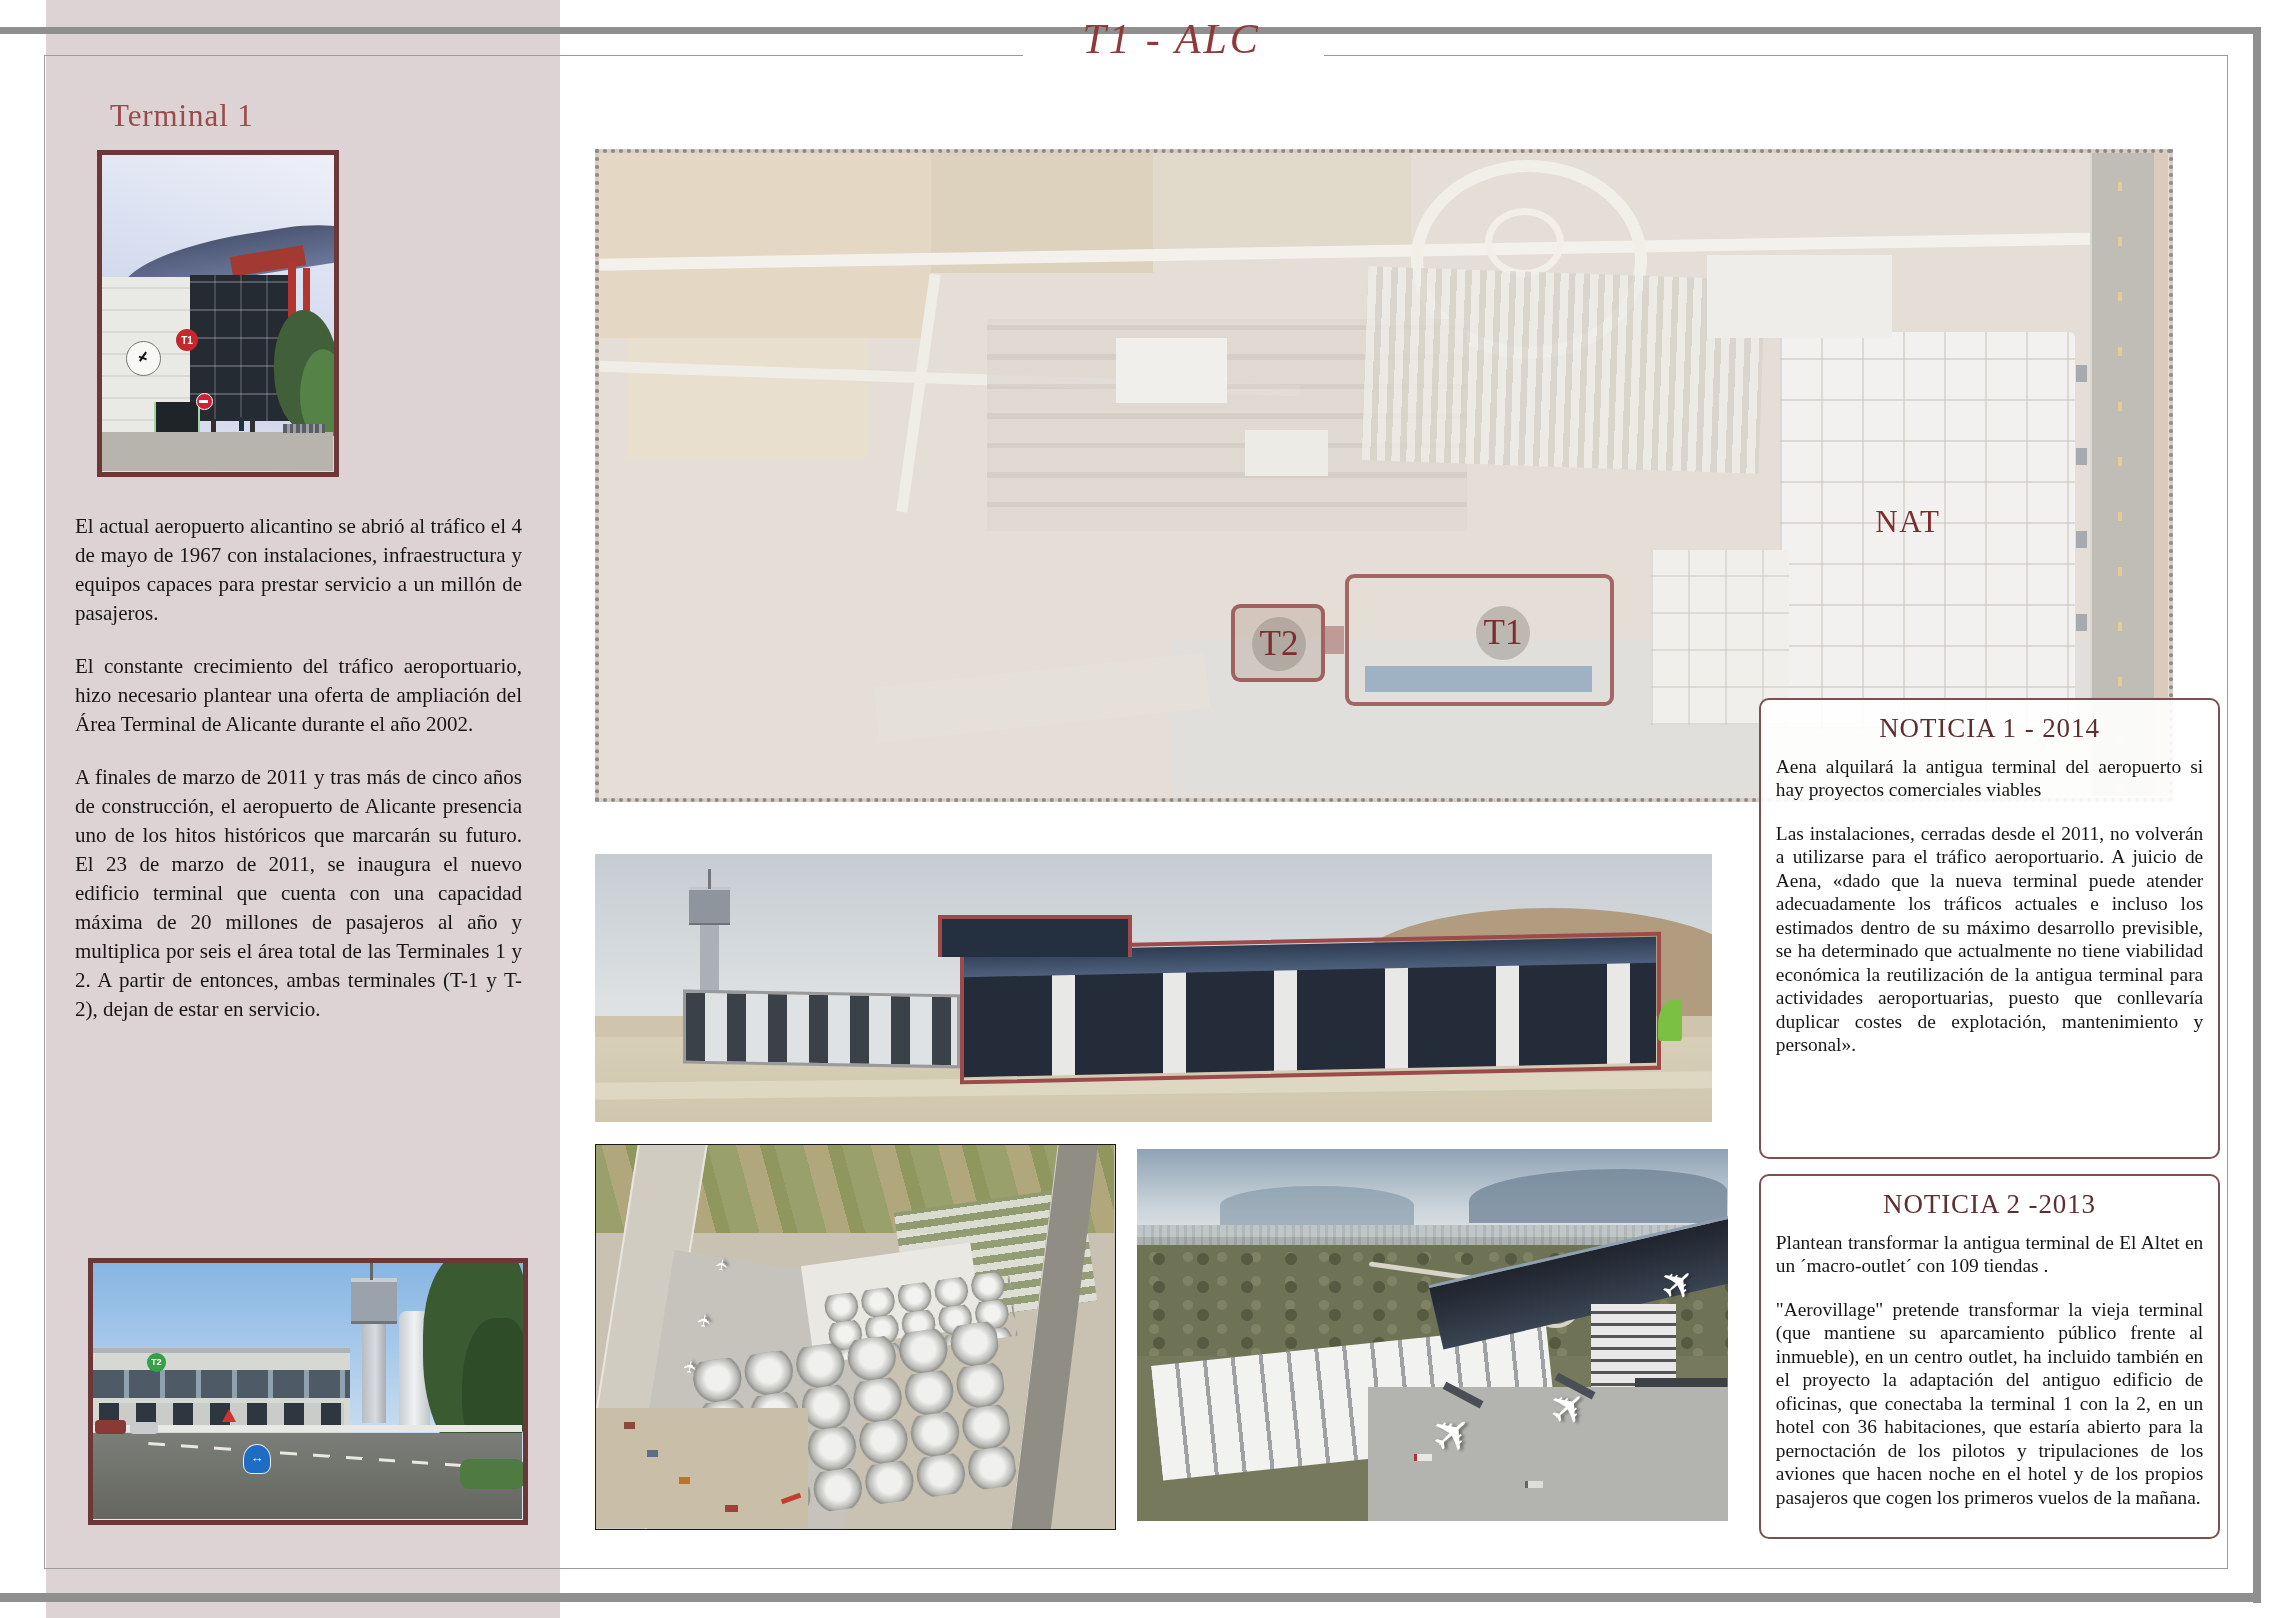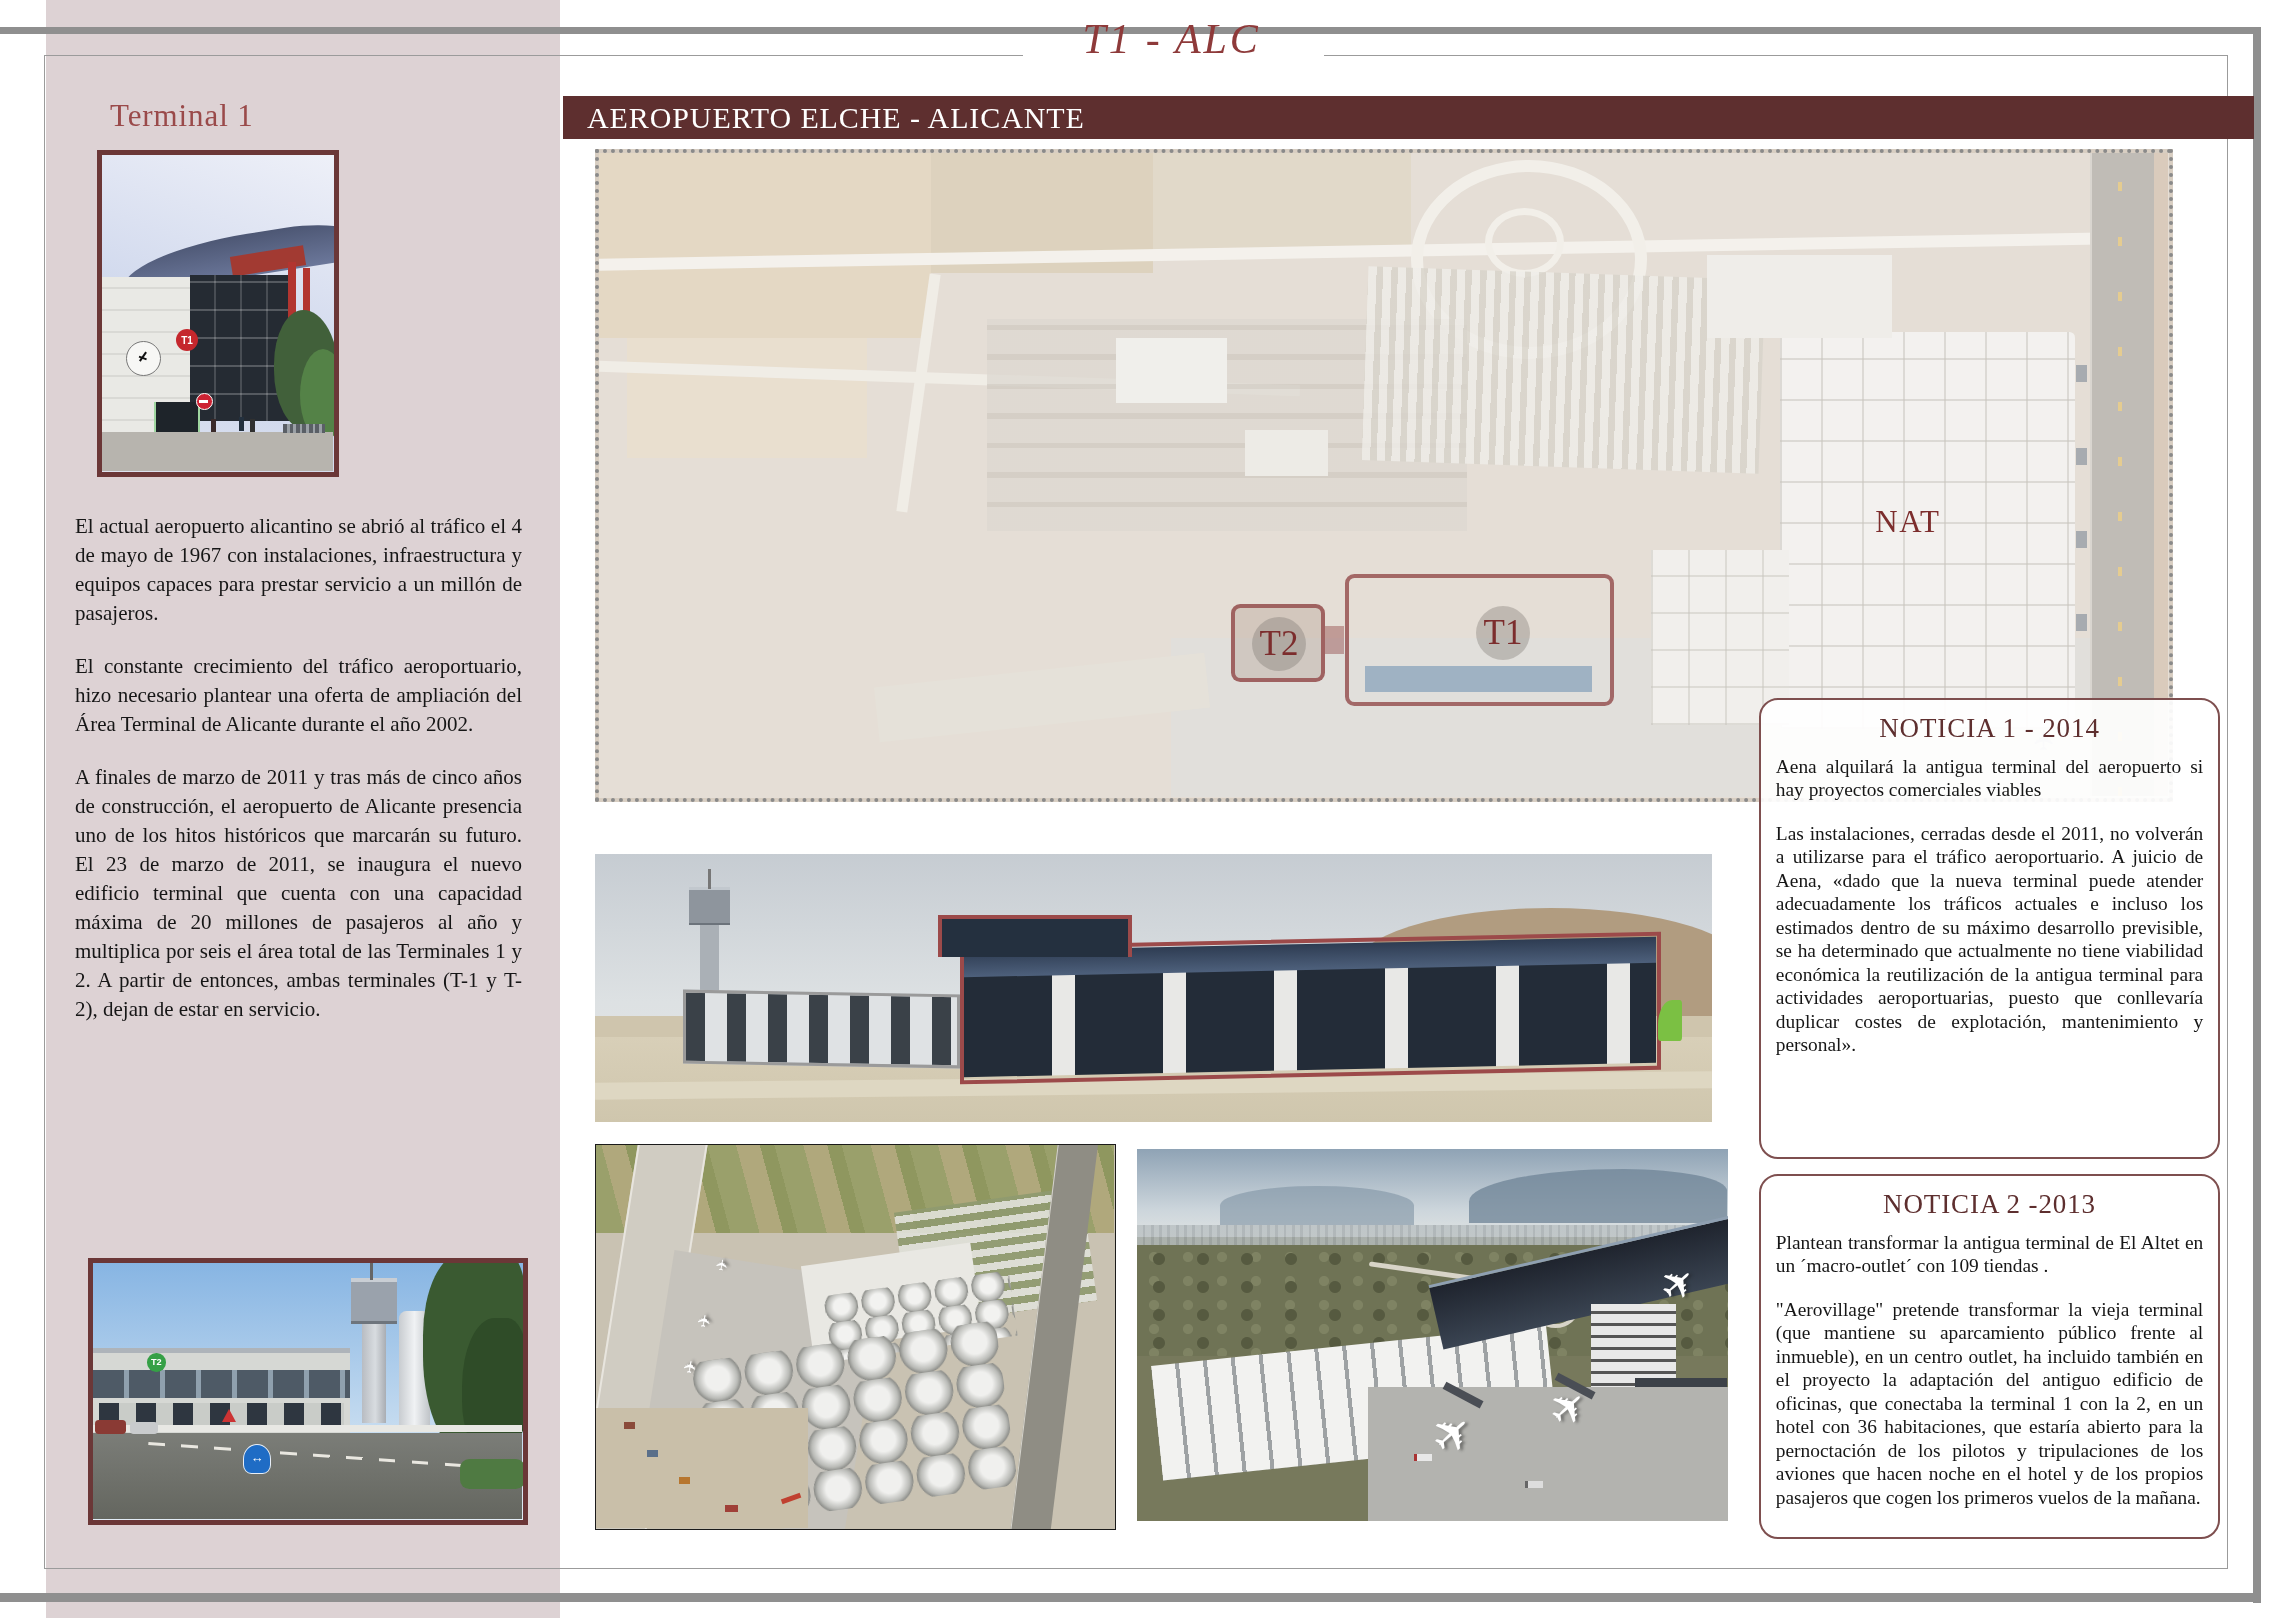--- a/index.html
+++ b/index.html
@@ -40,21 +40,21 @@
   .m-nat{position:absolute;color:#7c2d2d;font-size:31px;letter-spacing:1.8px;z-index:4;}
 
   .panorama{left:595px;top:854px;width:1117px;height:268px;overflow:hidden;
             background:linear-gradient(#c6ccd2,#dde1e3 55%,#e6e5e2);}
   .photoA{left:595px;top:1144px;width:521px;height:386px;border:1.8px solid #1b1b1b;box-sizing:border-box;
           overflow:hidden;background:#c9c2b2;}
   .photoB{left:1137px;top:1149px;width:591px;height:372px;overflow:hidden;background:#77795c;}
   .plane{position:absolute;color:#ffffff;text-shadow:1.8px 2.8px 2.8px rgba(30,30,30,.45);}
 
   
-  .noticia{width:461px;background:rgba(255,255,255,.92);border:2.8px solid #7e4f4f;border-radius:19px;
+  .noticia{width:461px;background:rgba(255,255,255,.92);border:2.8px solid #7e4f4f;border-radius:10px;
            box-sizing:border-box;padding:9.2px 14.8px 13px;z-index:6;}
   .n1{left:1759px;top:698px;min-height:461px;}
   .n2{left:1759px;top:1174px;min-height:365px;}
   .noticia h3{margin:3.7px 0 11px;text-align:center;font-size:27px;font-weight:normal;color:#5e2f2f;letter-spacing:0.9px;}
   .noticia p{margin:0 0 20px;font-size:19.4px;line-height:23.5px;text-align:justify;color:#161616;}
   .noticia p:last-child{margin-bottom:0;}
 
   .badge{position:absolute;display:flex;align-items:center;justify-content:center;border-radius:50%;
          color:#fff;font-weight:bold;font-family:"Liberation Sans",sans-serif;}
 </style>
@@ -120,23 +120,20 @@
     <div class="a" style="left:0;top:162px;width:429px;height:7.4px;background:#e8e8e4;"></div>
     <div class="a" style="left:0;top:170px;width:429px;height:86px;background:linear-gradient(#7b7d78,#64665f);"></div>
     <div class="a" style="left:55px;top:190px;width:314px;height:2.8px;background:repeating-linear-gradient(90deg,#e9e7e0 0 16.6px,transparent 16.6px 33px);transform:rotate(4deg);"></div>
     <div class="a" style="left:150px;top:181px;width:26px;height:28px;border-radius:50% 50% 30% 30%;background:#1f6cc5;border:1.8px solid #e8eef6;color:#fff;font-size:13px;text-align:center;line-height:26px;font-family:'Liberation Sans',sans-serif;"><span>↔</span></div>
     <div class="a" style="left:1.8px;top:157px;width:31px;height:14px;background:#8a3a34;border-radius:3.7px;"></div>
     <div class="a" style="left:37px;top:159px;width:28px;height:12px;background:#c9cbcd;border-radius:3.7px;"></div>
     <div class="a" style="left:367px;top:196px;width:65px;height:29.5px;background:#4f7a42;border-radius:9.2px;"></div>
     <div class="a" style="left:129px;top:146px;width:0;height:0;border-left:7.4px solid transparent;border-right:7.4px solid transparent;border-bottom:13px solid #c33;"></div>
   </figure>
 
-  <div class="a banner">
-    <span>AEROPUERTO ELCHE - ALICANTE</span>
-  </div>
 
   <div class="a map">
     <div class="a" style="left:0;top:0;width:332px;height:185px;background:#d7c5a8;"></div>
     <div class="a" style="left:332px;top:0;width:222px;height:120px;background:#cdbd9f;"></div>
     <div class="a" style="left:28px;top:185px;width:240px;height:120px;background:#decfb8;"></div>
     <div class="a" style="left:554px;top:0;width:258px;height:102px;background:#d2c4aa;opacity:.8;"></div>
     <div class="a" style="left:0;top:92px;width:1569px;height:12px;background:#efebe3;transform:rotate(-1deg);"></div>
     <div class="a" style="left:0;top:220px;width:701px;height:11px;background:#e9e4da;transform:rotate(2deg);"></div>
     <div class="a" style="left:314px;top:120px;width:11px;height:240px;background:#e9e4da;transform:rotate(8deg);"></div>
     <div class="a" style="left:812px;top:7.4px;width:212px;height:175px;border:12px solid #ece8df;border-radius:50%;"></div>

